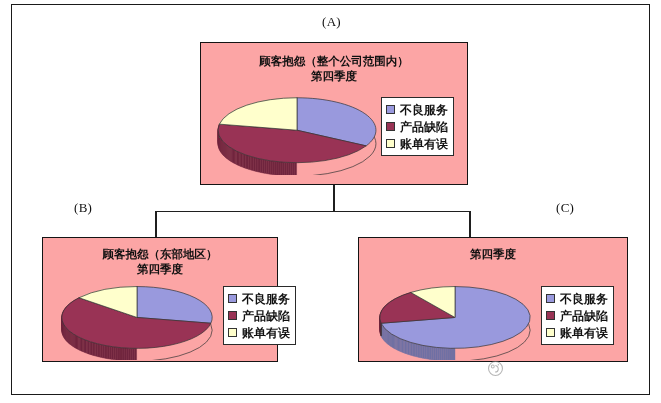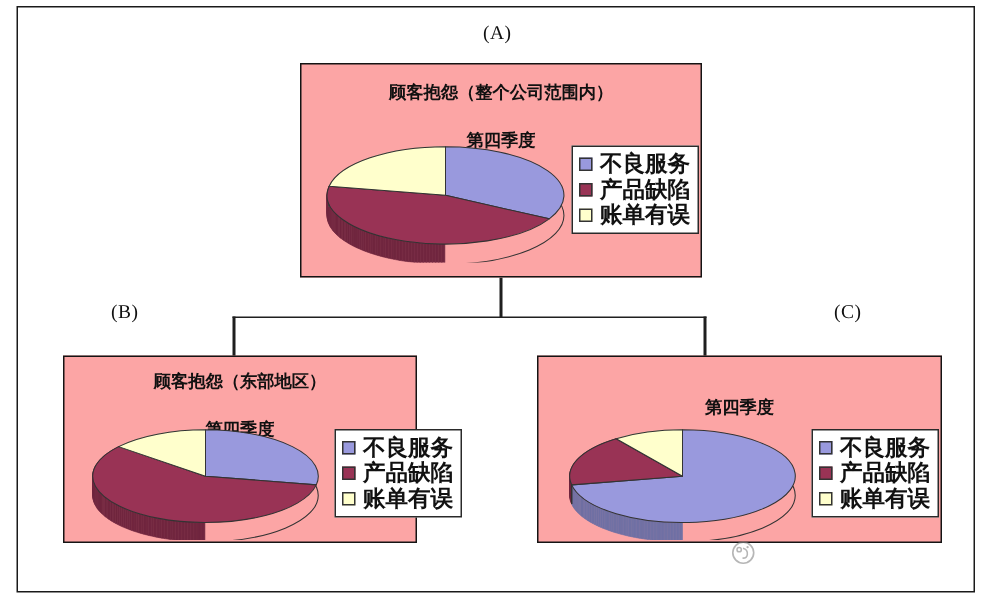--- a/index.html
+++ b/index.html
@@ -67,21 +67,21 @@
     font-family: "DejaVu Sans", "Liberation Sans", sans-serif;
     font-weight: bold;
     font-size: 11.5px;
     line-height: 15px;
     color: #111;
     white-space: nowrap;
   }
   .panel-a .panel-title { top: 11px; }
   .panel-b .panel-title,
   .panel-c .panel-title { top: 9px; }
-  .panel-title .line2 { display: block; margin-top: 17px; }
+  .panel-title .line2 { display: block; }
 
   
   .pie-wrap {
     position: absolute;
   }
   .panel-a .pie-wrap { left: 12px;  top: 48px; width: 168px; height: 84px; }
   .panel-b .pie-wrap { left: 14px;  top: 42px; width: 160px; height: 80px; }
   .panel-c .pie-wrap { left: 16px;  top: 42px; width: 160px; height: 80px; }
 
   .pie-wrap svg { display: block; width: 100%; height: 100%; }
@@ -107,21 +107,21 @@
   .legend-swatch {
     width: 9px;
     height: 9px;
     border: 1px solid #333;
     box-sizing: border-box;
     margin-right: 5px;
     flex: 0 0 auto;
   }
   .legend-text {
     font-family: "DejaVu Sans", "Liberation Sans", sans-serif;
-    font-size: 15px;
+    font-size: 12px;
     font-weight: bold;
     color: #111;
     line-height: 1;
     text-align: center;
   }
 
   
   .conn {
     position: absolute;
     background: #1f1f1f;

